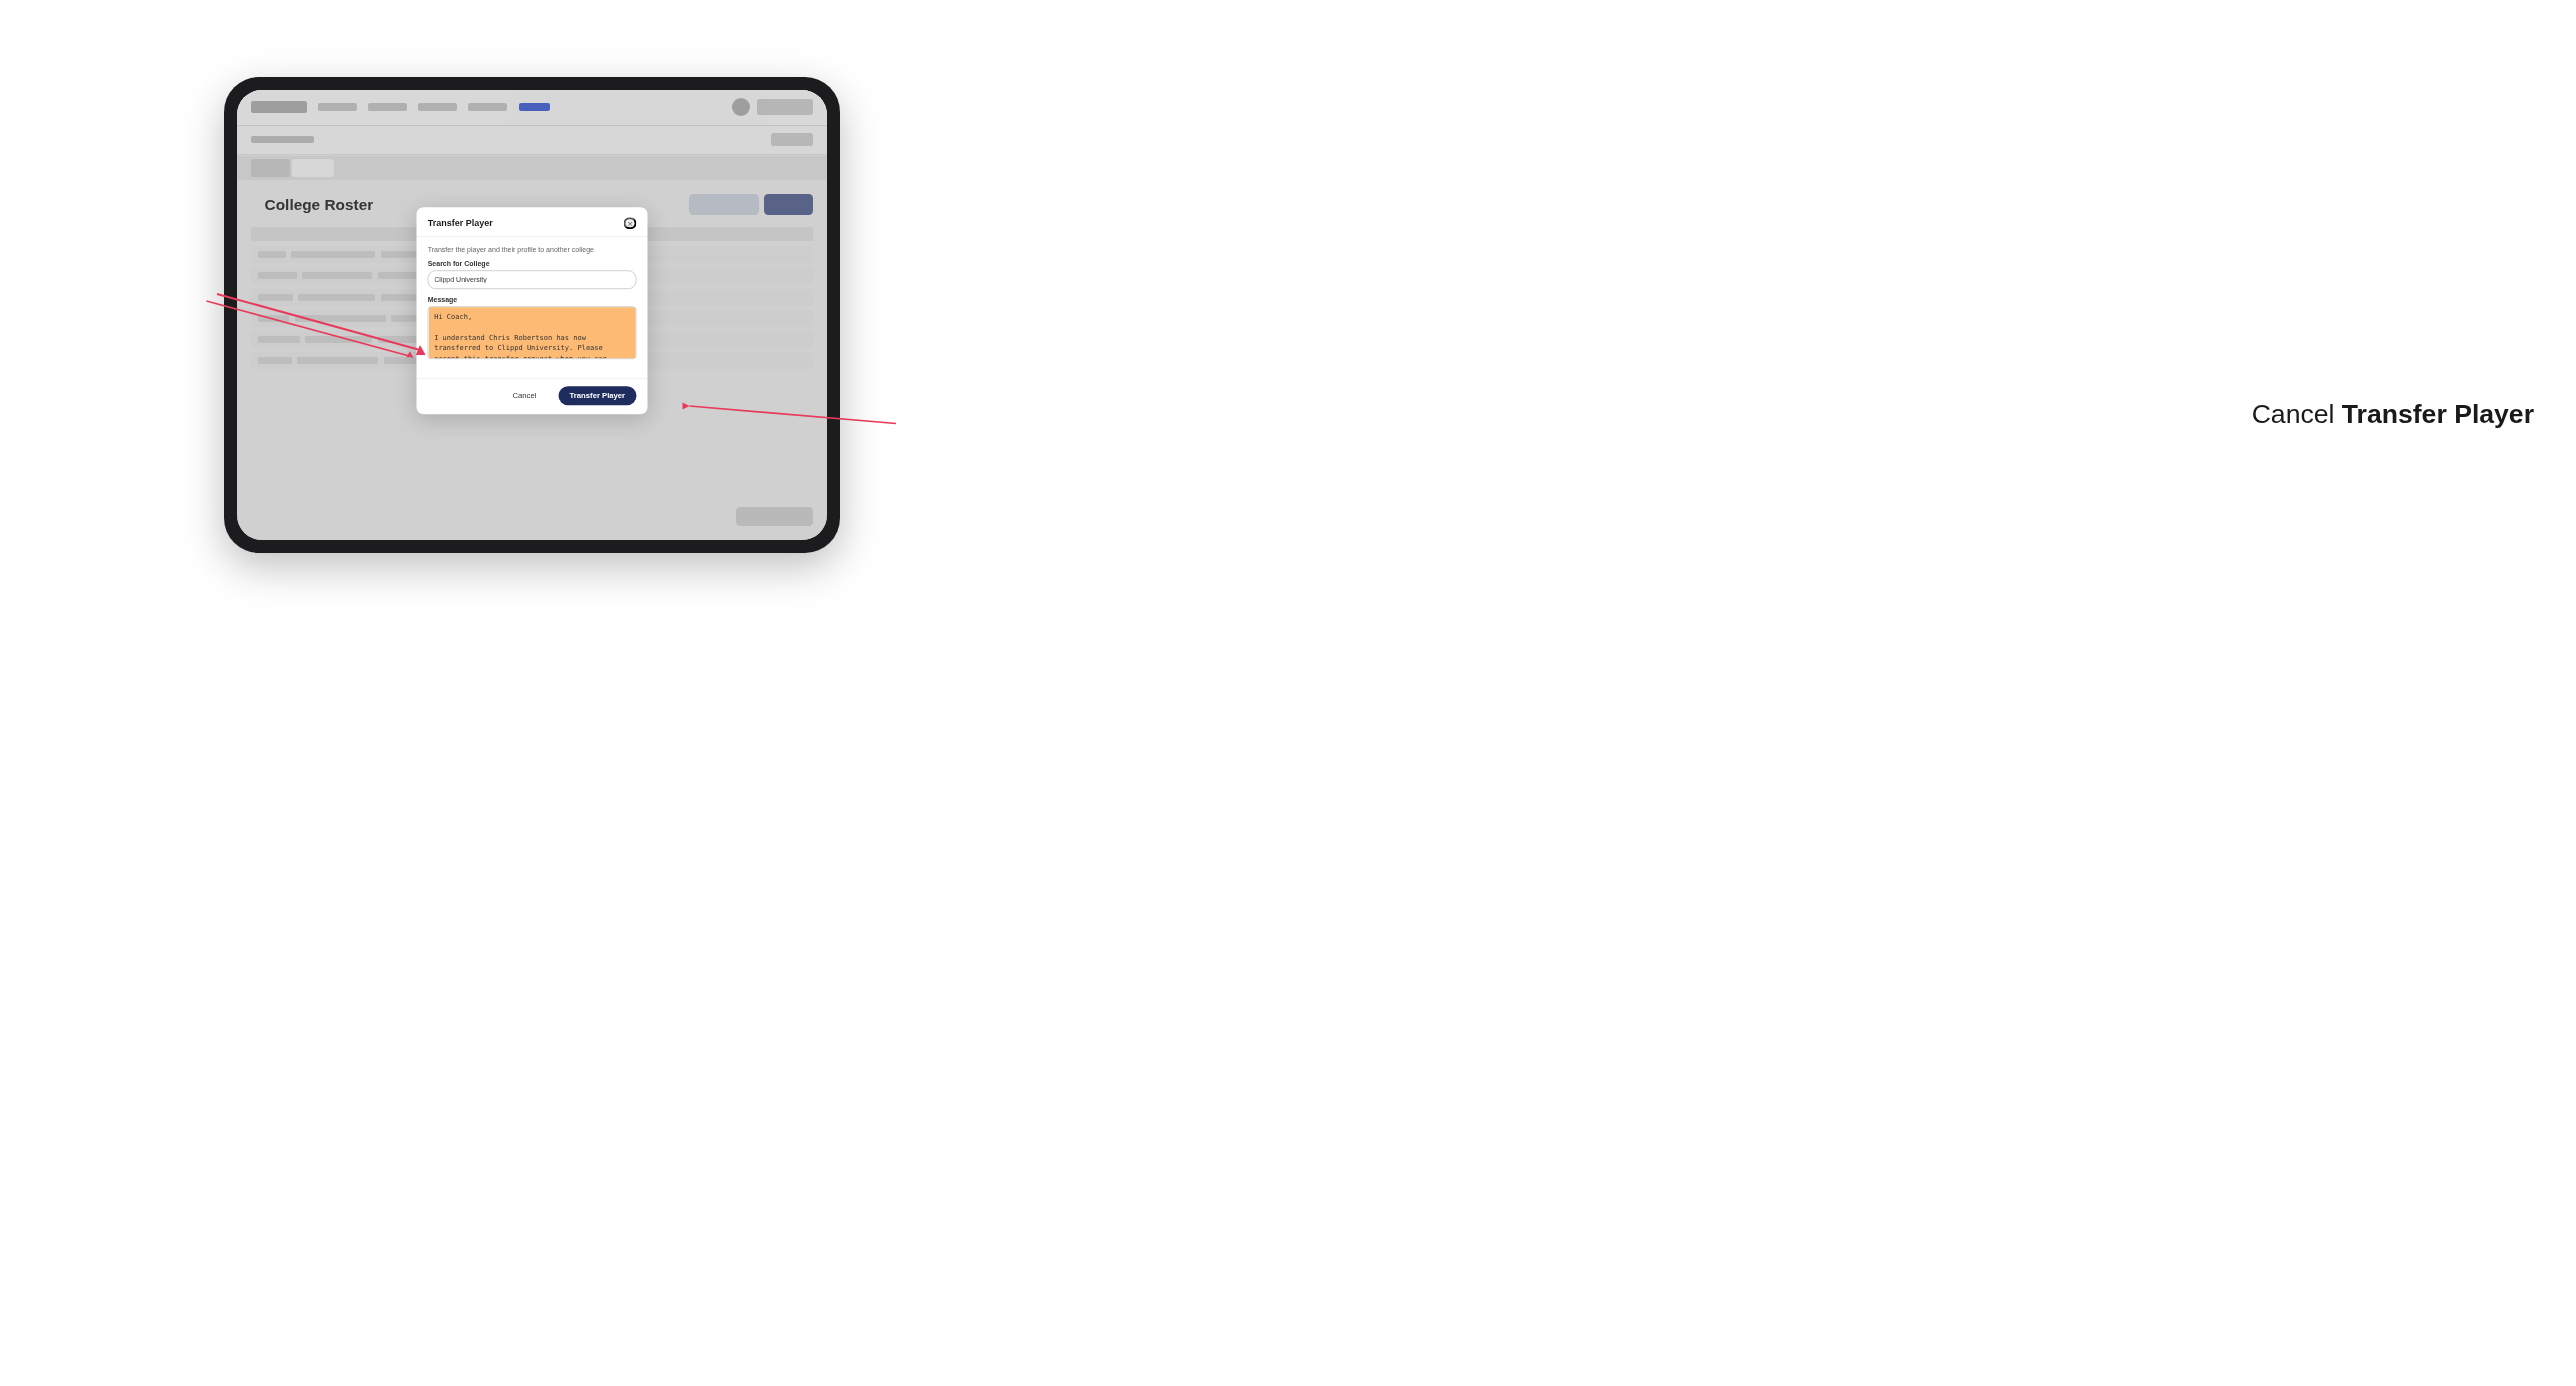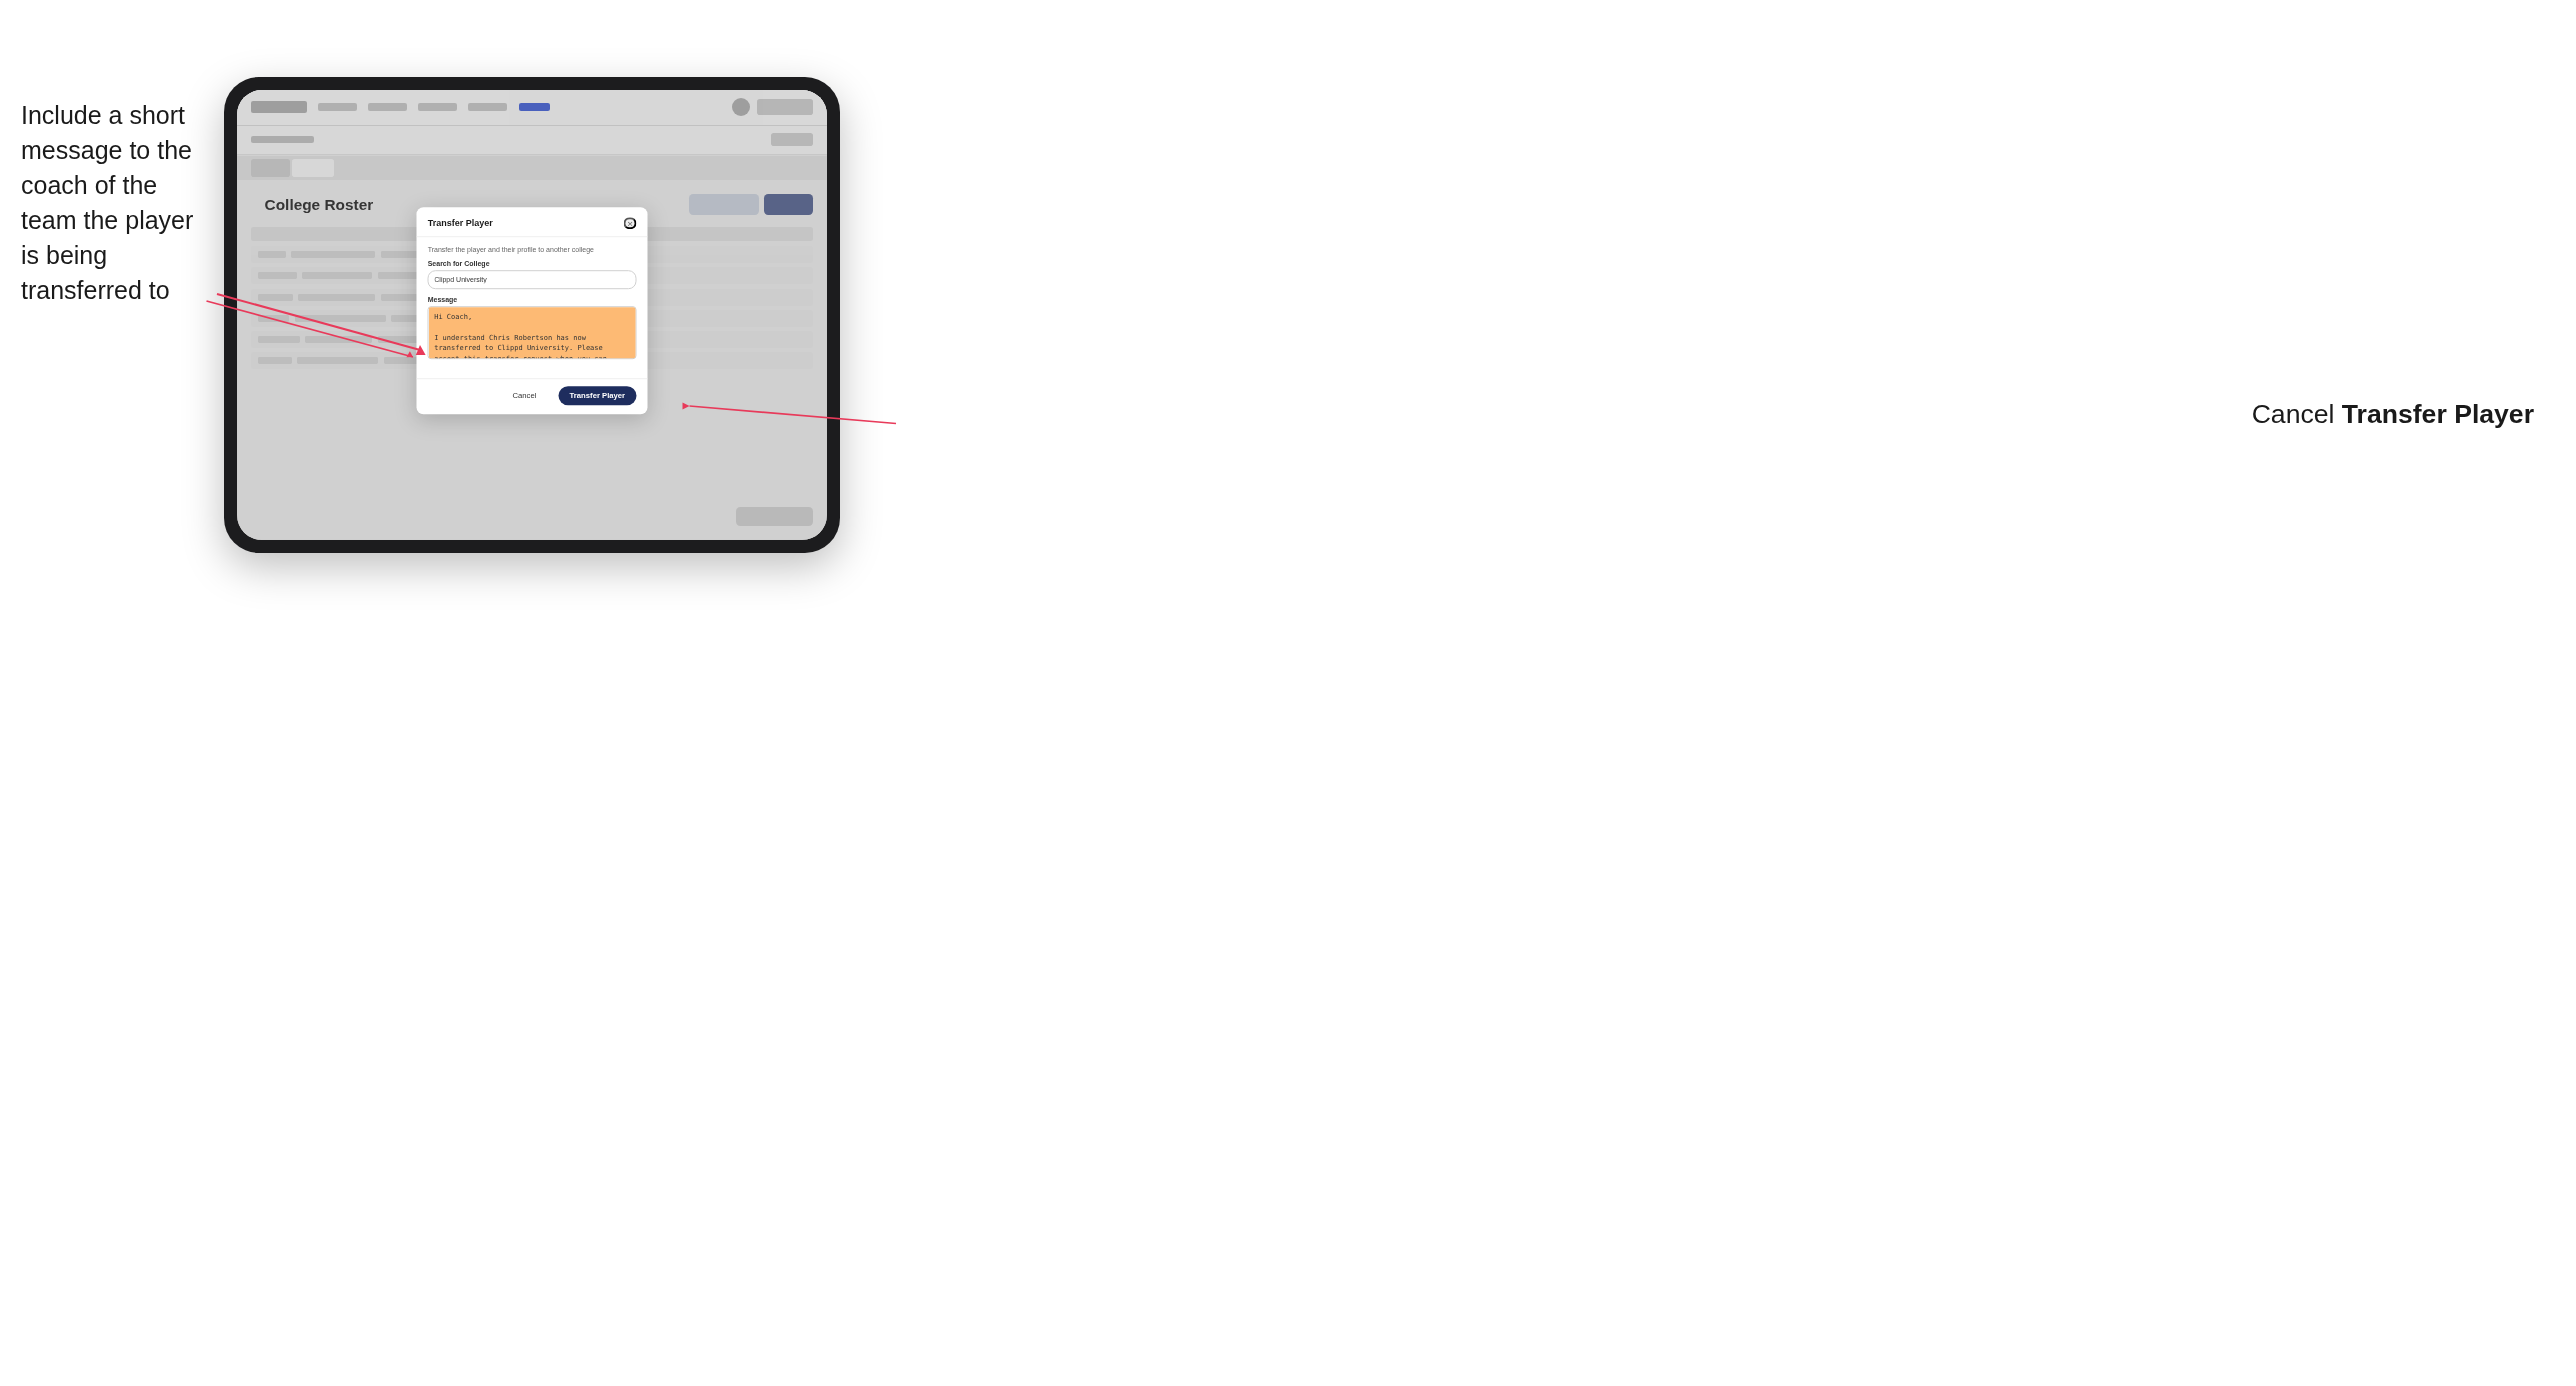--- a/index.html
+++ b/index.html
@@ -351,21 +351,20 @@
       top: 0; left: 0;
       width: 2576px;
       height: 1386px;
       pointer-events: none;
     }
   </style>
 </head>
 <body>
 
 <div class="annotation-left">
-  <p>Include a short message to the coach of the team the player is being transferred to</p>
 </div>
 
 <div class="annotation-right" style="position:absolute; right:42px; top:399px; font-size:26.6px;">
   <span>Cancel </span><strong>Transfer Player</strong>
 </div>
 
 <div class="ipad-frame" style="left:224px; top:77px; width:616px; height:476px;">
   <div class="ipad-screen">
 
     <div class="screen-bg"></div>

